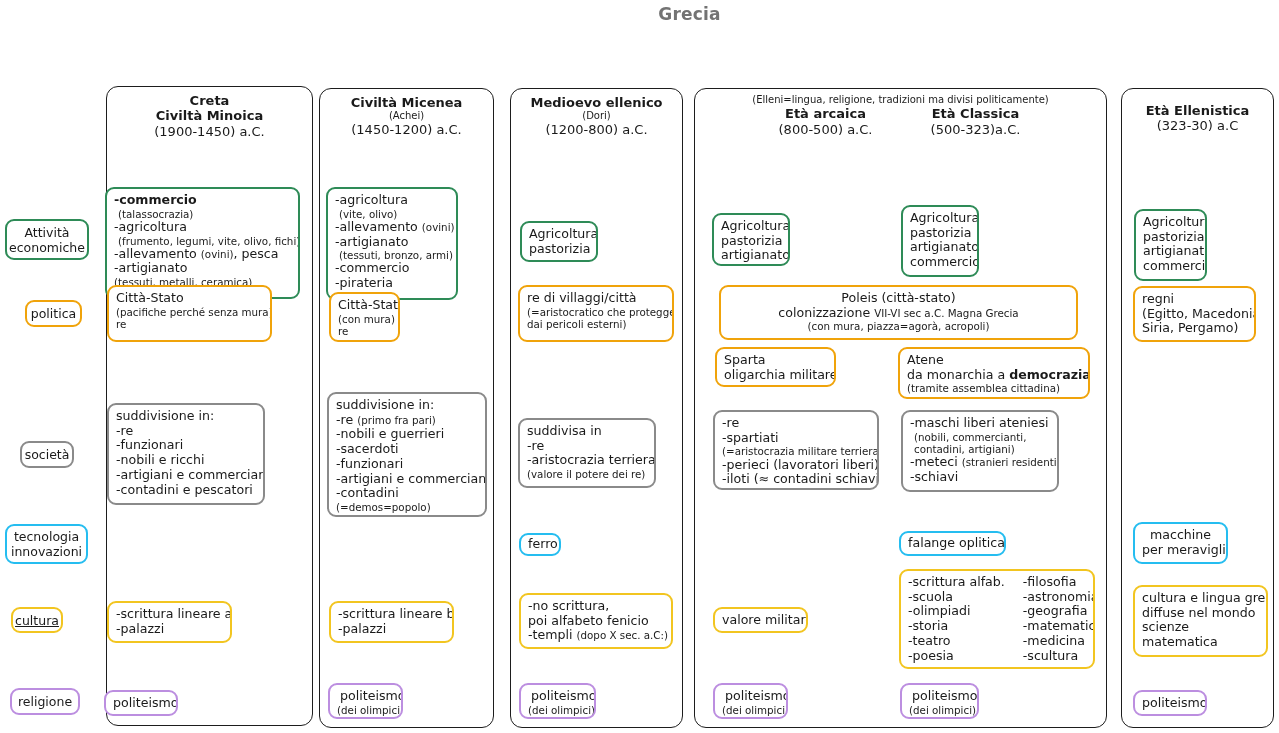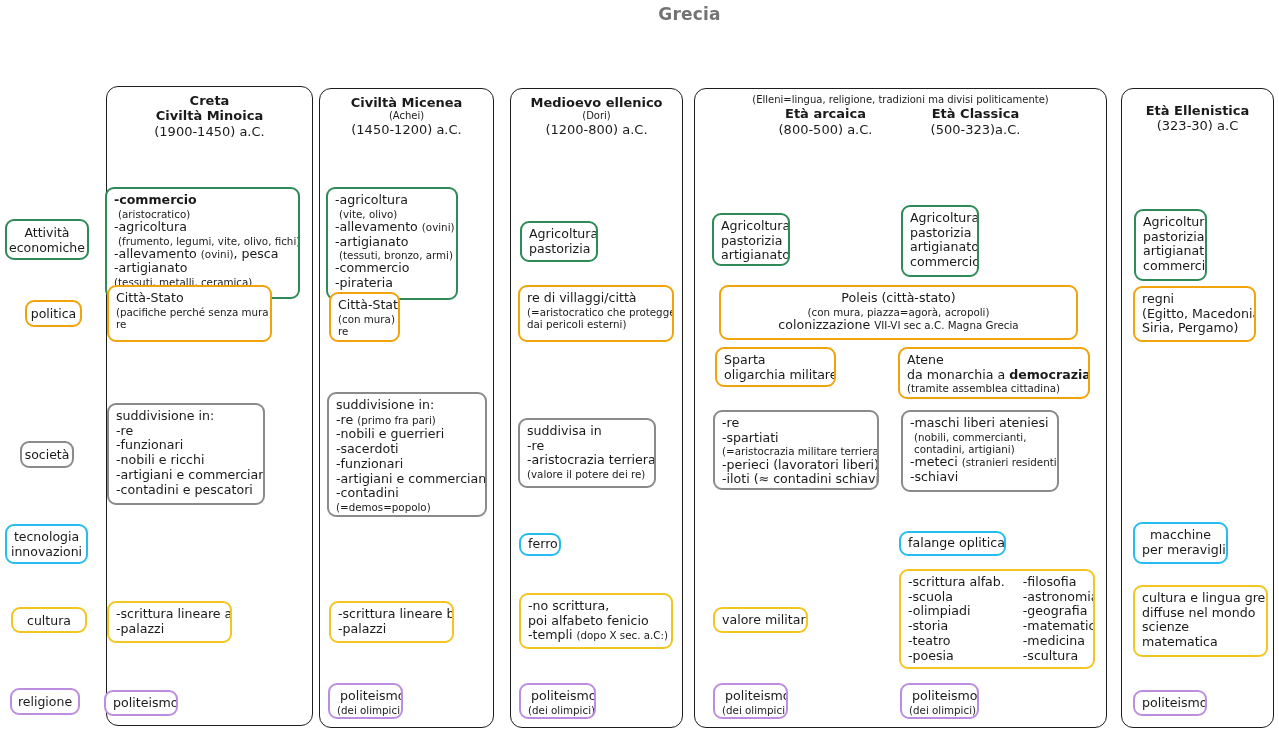--- a/index.html
+++ b/index.html
@@ -101,39 +101,39 @@
 
 <div class="chip gr" style="left:20px;top:441px;width:54px;height:27px;">
   <div>società</div>
 </div>
 
 <div class="chip c" style="left:5px;top:524px;width:83px;height:40px;">
   <div>tecnologia</div>
   <div>innovazioni</div>
 </div>
 
-<div class="chip y" style="left:11px;top:607px;width:76px;height:26px;">
+<div class="chip y" style="left:11px;top:607px;width:52px;height:26px;text-decoration:underline;">
   <div>cultura</div>
 </div>
 
 <div class="chip p" style="left:10px;top:688px;width:70px;height:27px;">
   <div>religione</div>
 </div>
 
 <div class="col" style="left:98px;top:86px;width:207px;height:640px;margin-left:8px;">
   <div class="col-head">
     <span class="t1">Creta</span>
     <span class="t2">Civiltà Minoica</span>
     <span class="t3">(1900-1450) a.C.</span>
   </div>
 </div>
 
 <div class="box g" style="left:105px;top:146px;width:195px;height:112px;">
   <div class="row"><b>-commercio</b></div>
-  <div class="row sm" style="padding-left:4px;">(aristocratico)</div>
+  <div class="row sm" style="padding-left:4px;">(talassocrazia)</div>
   <div class="row">-agricoltura</div>
   <div class="row sm" style="padding-left:4px;">(frumento, legumi, vite, olivo, fichi)</div>
   <div class="row"><span>-allevamento</span> <span class="sm">(ovini)</span><span>, pesca</span></div>
   <div class="row">-artigianato</div>
   <div class="row sm">(tessuti, metalli, ceramica)</div>
 </div>
 
 <div class="box o" style="left:107px;top:285px;width:165px;height:57px;">
   <div class="row">Città-Stato</div>
   <div class="row sm">(pacifiche perché senza mura)</div>
@@ -264,22 +264,22 @@
 
 <div class="box g" style="left:901px;top:164px;width:78px;height:72px;">
   <div class="row">Agricoltura</div>
   <div class="row">pastorizia</div>
   <div class="row">artigianato</div>
   <div class="row">commercio</div>
 </div>
 
 <div class="box o ctr" style="left:719px;top:285px;width:359px;height:55px;">
   <div class="row">Poleis (città-stato)</div>
+  <div class="row"><span>colonizzazione</span> <span class="sm">VII-VI sec a.C. Magna Grecia</span></div>
   <div class="row sm">(con mura, piazza=agorà, acropoli)</div>
-  <div class="row"><span>colonizzazione</span> <span class="sm">VII-VI sec a.C. Magna Grecia</span></div>
 </div>
 
 <div class="box o" style="left:715px;top:347px;width:121px;height:40px;">
   <div class="row">Sparta</div>
   <div class="row">oligarchia militare</div>
 </div>
 
 <div class="box o" style="left:898px;top:347px;width:192px;height:52px;">
   <div class="row">Atene</div>
   <div class="row"><span>da monarchia a </span><b>democrazia</b></div>

